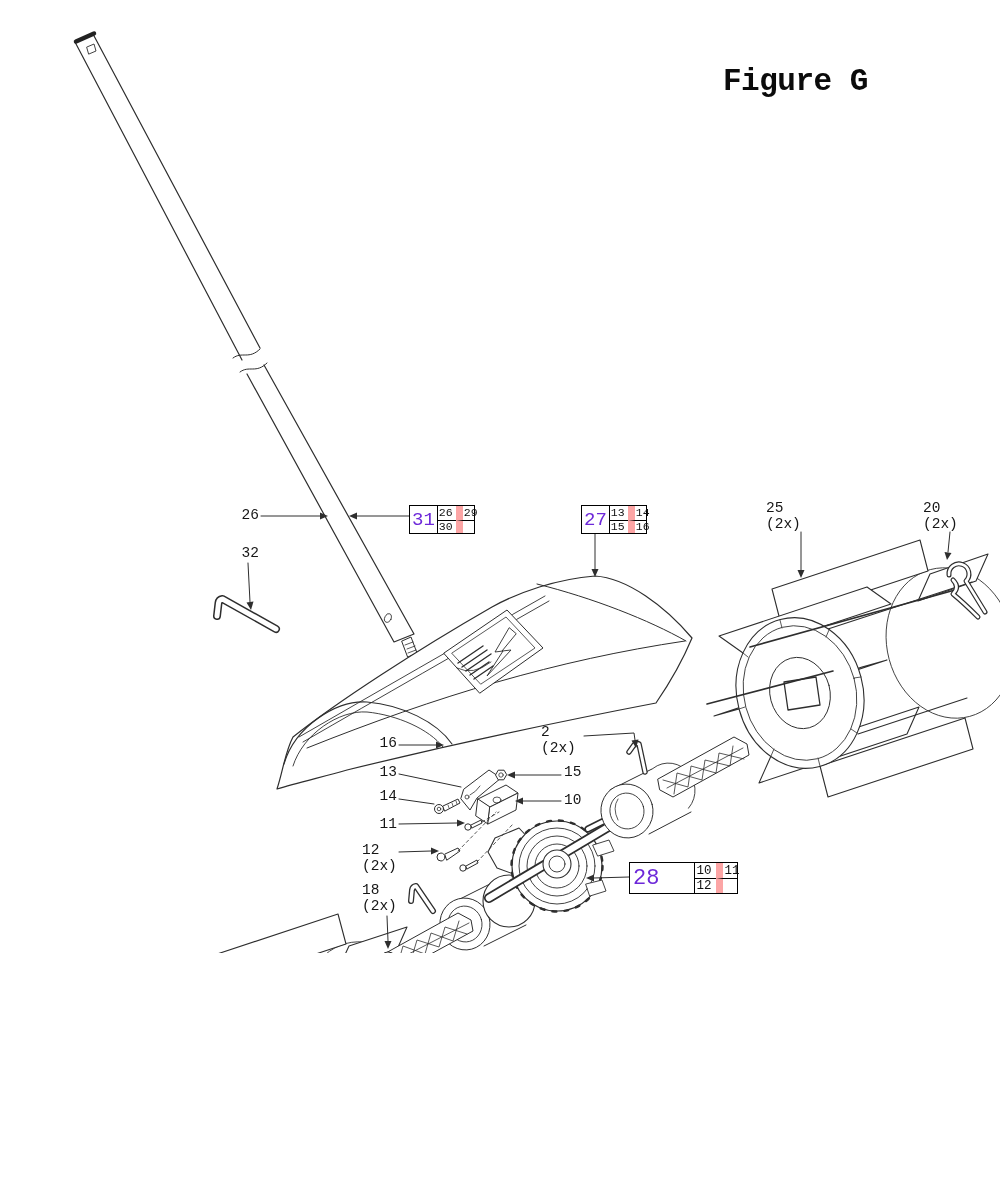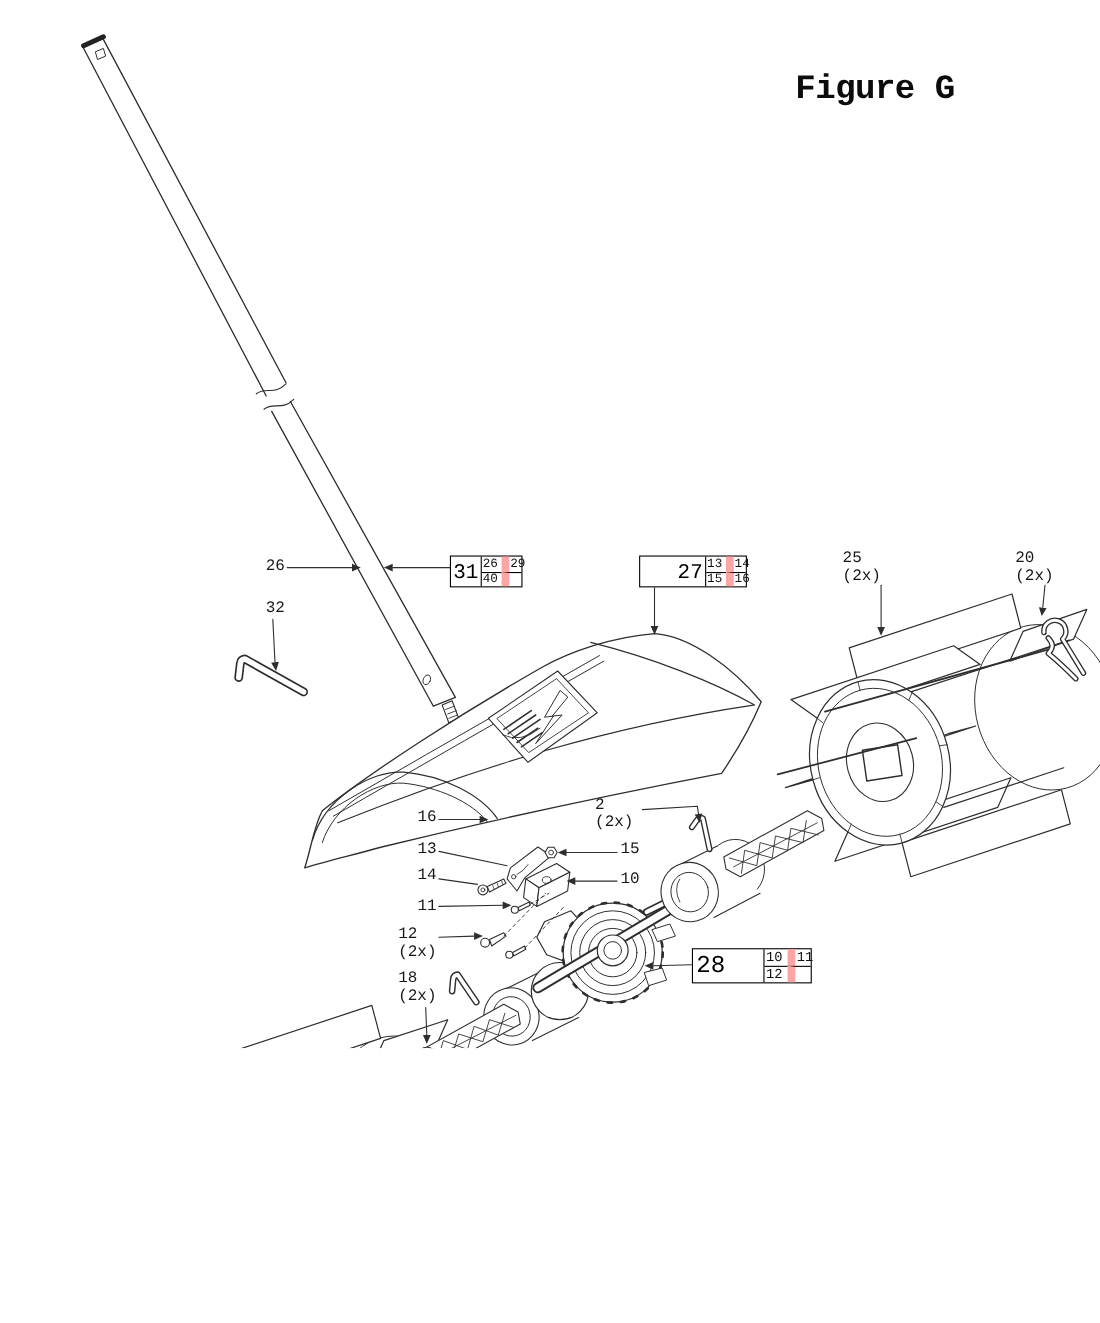--- a/index.html
+++ b/index.html
@@ -6,21 +6,21 @@
   #page{position:relative;width:1000px;height:953px;background:#ffffff;overflow:hidden;
         font-family:Liberation Mono, monospace;color:#111;margin-left:37px;}
   #art{position:absolute;left:0;top:0;}
   .fig-title{position:absolute;left:686px;top:64px;font-size:31px;font-weight:bold;
              letter-spacing:-0.5px;color:#0b0b0b;}
   .lbl{position:absolute;font-size:14.5px;line-height:15.5px;color:#161616;white-space:pre;}
   .lbl.r{text-align:right;}
   .lbl.c{text-align:left;}
   .callout{position:absolute;display:flex;align-items:stretch;background:#fff;
            border:1px solid #000;}
-  .co-main{display:flex;align-items:center;padding:0 2px;font-size:19px;color:#000000;}
+  .co-main{display:flex;align-items:center;padding:0 2px;font-size:19px;color:#6d28d9;}
   .co-grid{display:grid;grid-template-columns:18px 18px;grid-auto-rows:1fr;border-left:1px solid #000;}
   .co-cell{font-size:11.5px;line-height:12px;padding:0 1px;display:flex;align-items:center;
            border-left:7px solid #fca5a5;}
   .co-cell:nth-child(1),.co-cell:nth-child(3){border-left:none;}
   .co-cell:nth-child(3),.co-cell:nth-child(4){border-top:1px solid #000;}
   .callout.big .co-main{font-size:22px;padding:0 3px;}
   .callout.big .co-grid{grid-template-columns:21px 21px;}
   .callout.big .co-cell{font-size:12.5px;}
   svg *{vector-effect:non-scaling-stroke;}
 </style>
@@ -285,26 +285,26 @@
 <div class="lbl" style="left:527px;top:793px;"><span>10</span></div>
 <div class="lbl r" style="left:328px;top:817px;width:32px;"><span>11</span></div>
 <div class="lbl c" style="left:325px;top:843px;width:50px;"><span>12</span><br><span>(2x)</span></div>
 <div class="lbl c" style="left:325px;top:883px;width:50px;"><span>18</span><br><span>(2x)</span></div>
 
 <div class="callout" style="left:372px;top:505px;height:27px;">
   <div class="co-main">31</div>
   <div class="co-grid">
     <div class="co-cell">26</div>
     <div class="co-cell">29</div>
-    <div class="co-cell">40</div>
+    <div class="co-cell">30</div>
     <div class="co-cell"></div>
   </div>
 </div>
 
-<div class="callout" style="left:544px;top:505px;height:27px;padding-left:32px;">
+<div class="callout" style="left:544px;top:505px;height:27px;">
   <div class="co-main">27</div>
   <div class="co-grid">
     <div class="co-cell">13</div>
     <div class="co-cell">14</div>
     <div class="co-cell">15</div>
     <div class="co-cell">16</div>
   </div>
 </div>
 
 <div class="callout big" style="left:592px;top:862px;height:30px;gap:32px;">

